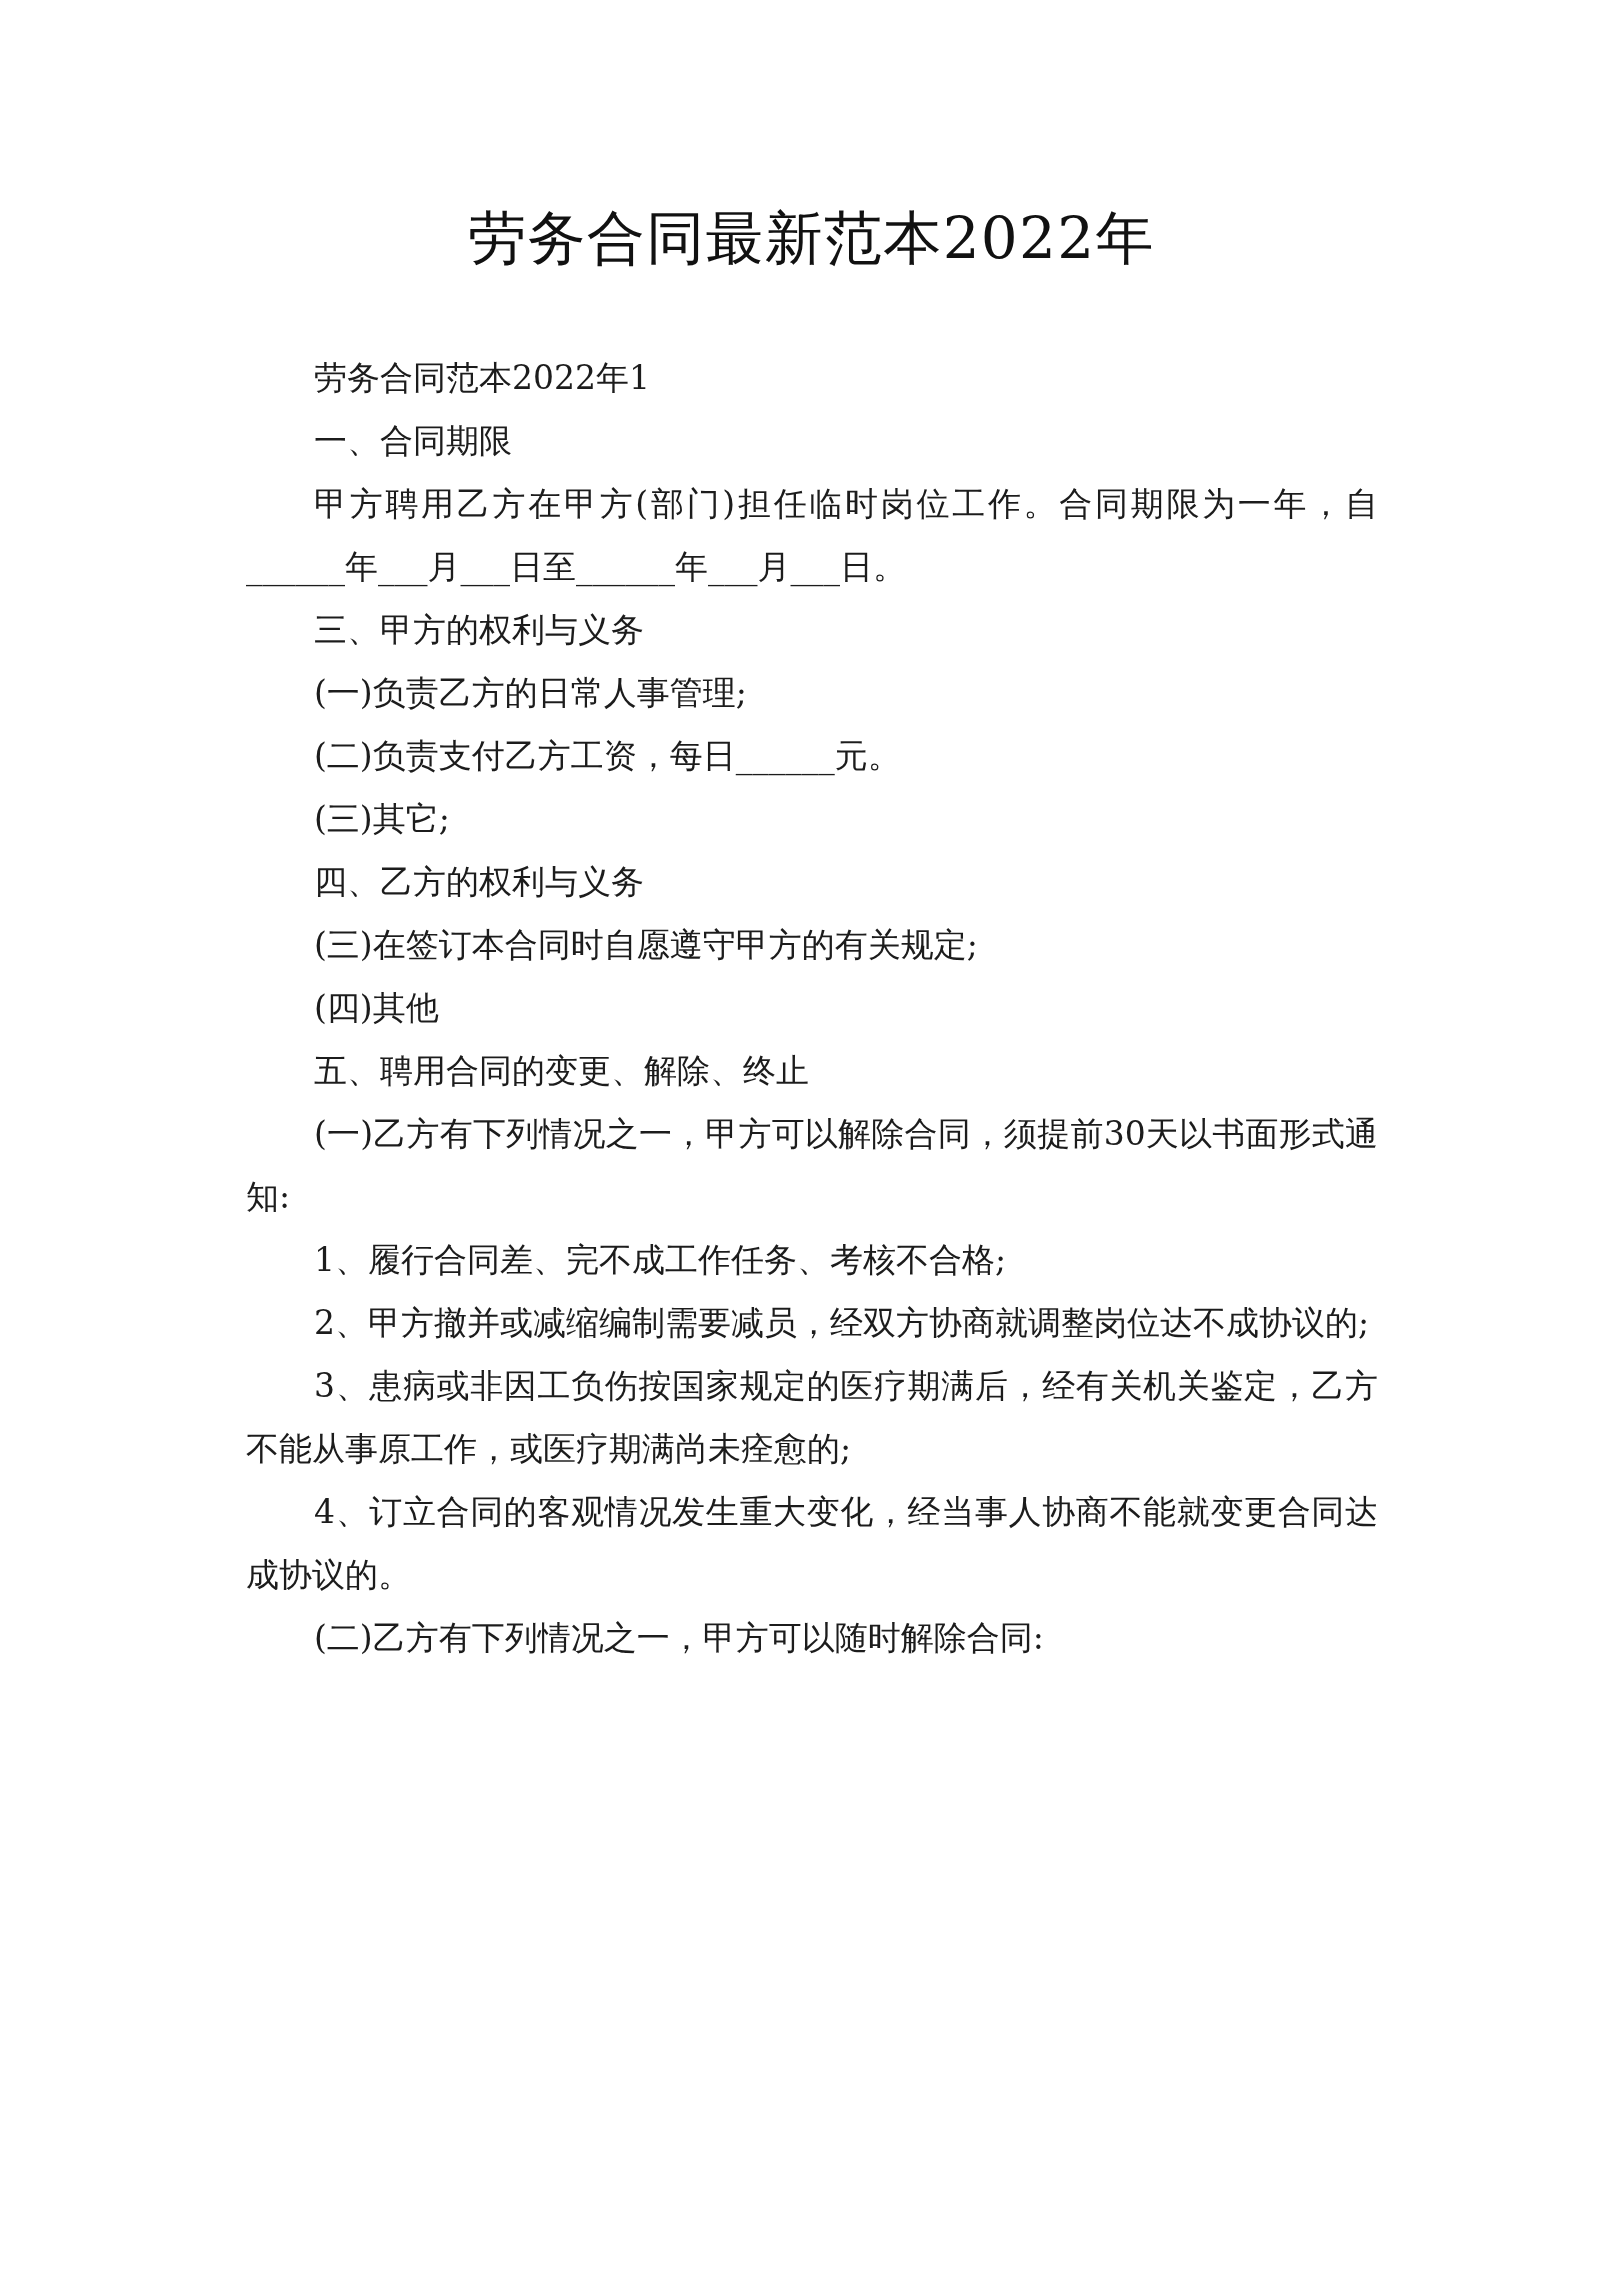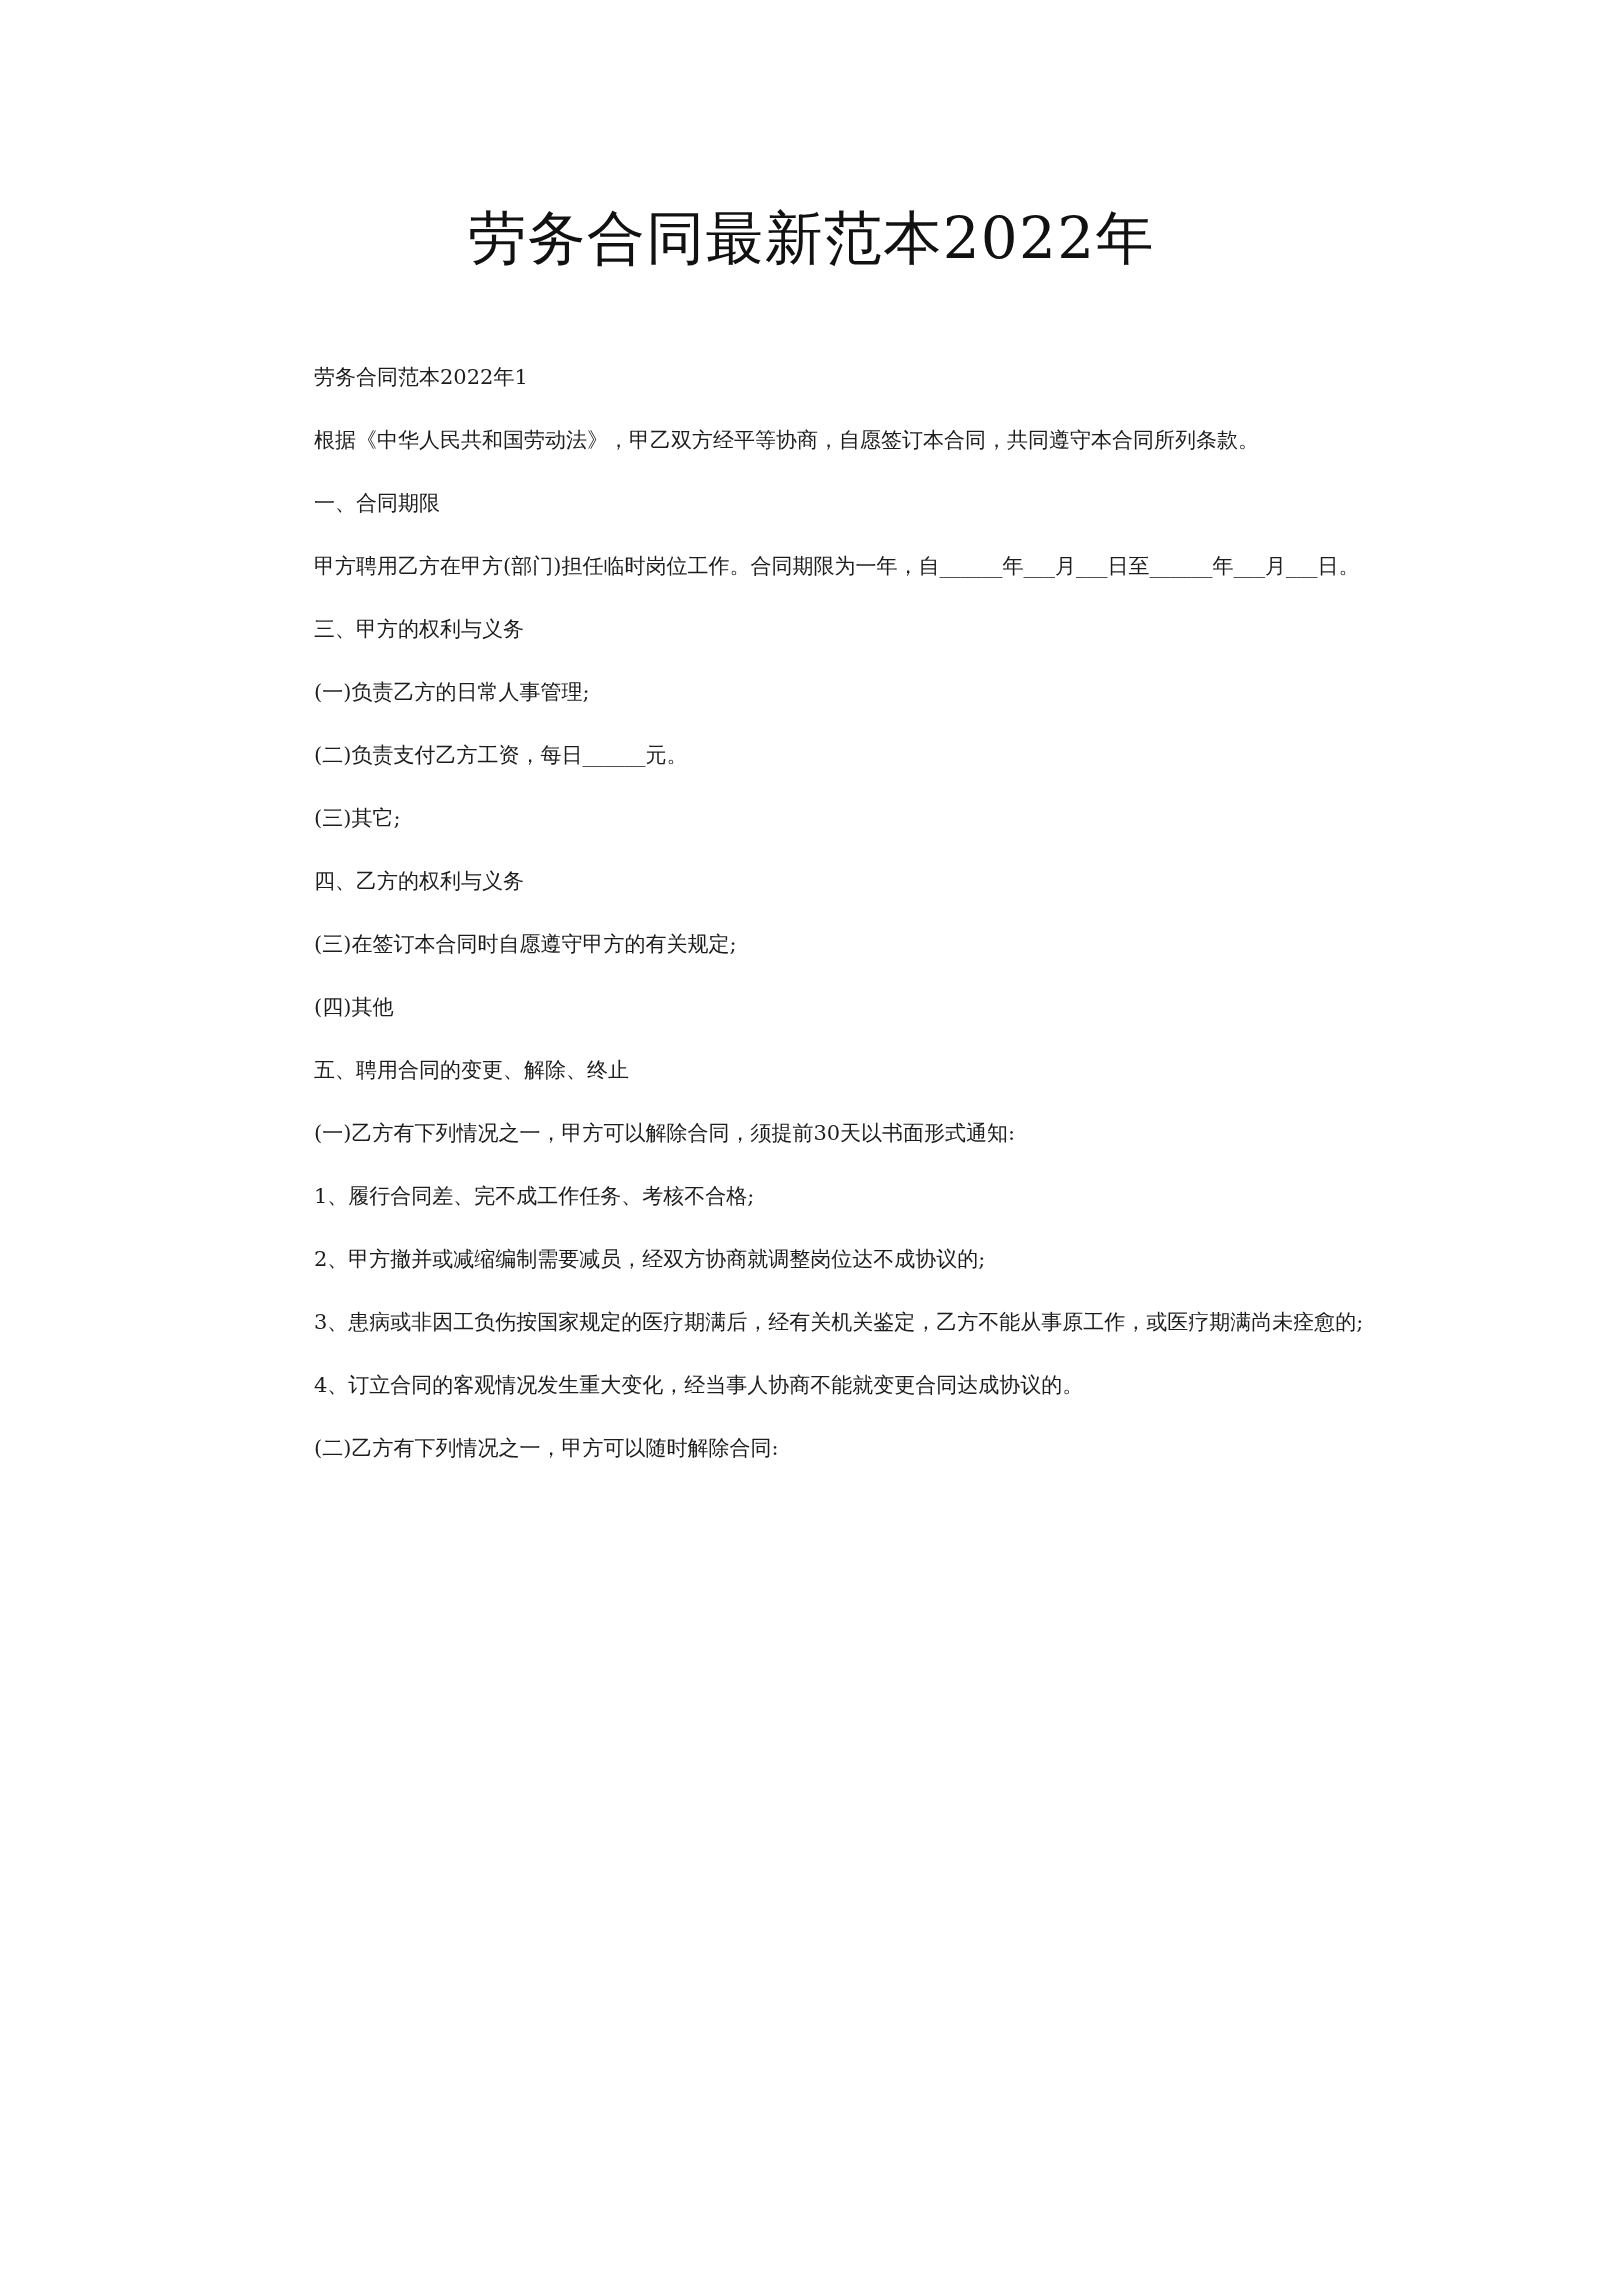--- a/index.html
+++ b/index.html
@@ -32,38 +32,37 @@
       letter-spacing: 1.3px;
       color: #111111;
     }
     .body-text {
       position: absolute;
       left: 246px;
       top: 346px;
       width: 1132px;
     }
     .para {
-      font-size: 21px;
+      font-size: 33px;
       line-height: 63px;
       text-indent: 68px;
       margin: 0;
       text-align: justify;
       color: #1c1c1c;
       white-space: pre-wrap;
     }
   </style>
 </head>
 <body>
 
 <div class="page">
   <div class="title">劳务合同最新范本2022年</div>
 
   <div class="body-text">
     <p class="para">劳务合同范本2022年1</p>
-    <p class="para">根据《中华人民共和国劳动法》，甲乙双方经平等协商，自愿签订本合同，共同遵守本合同所列条款。</p>
     <p class="para">一、合同期限</p>
     <p class="para">甲方聘用乙方在甲方(部门)担任临时岗位工作。合同期限为一年，自______年___月___日至______年___月___日。</p>
     <p class="para">三、甲方的权利与义务</p>
     <p class="para">(一)负责乙方的日常人事管理;</p>
     <p class="para">(二)负责支付乙方工资，每日______元。</p>
     <p class="para">(三)其它;</p>
     <p class="para">四、乙方的权利与义务</p>
     <p class="para">(三)在签订本合同时自愿遵守甲方的有关规定;</p>
     <p class="para">(四)其他</p>
     <p class="para">五、聘用合同的变更、解除、终止</p>

